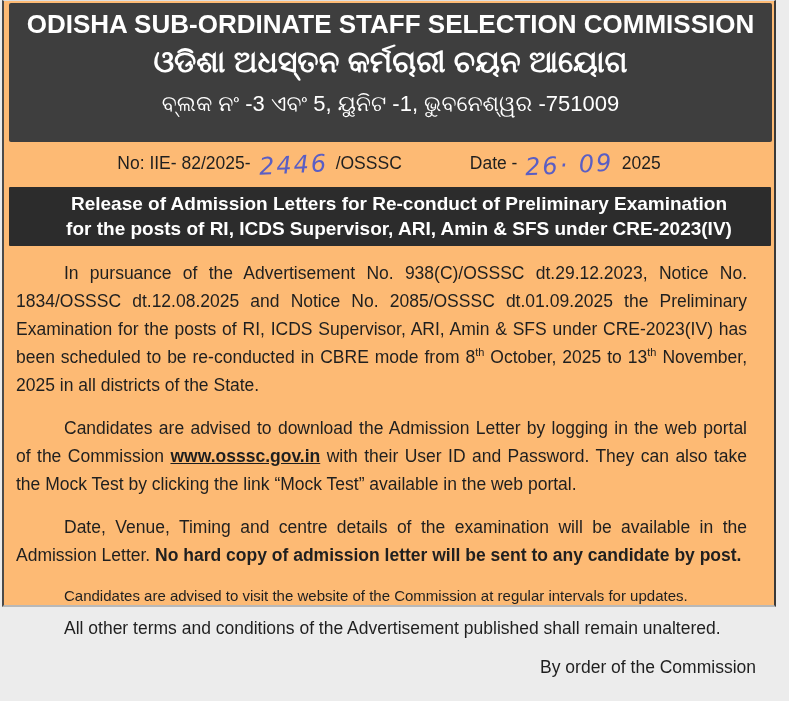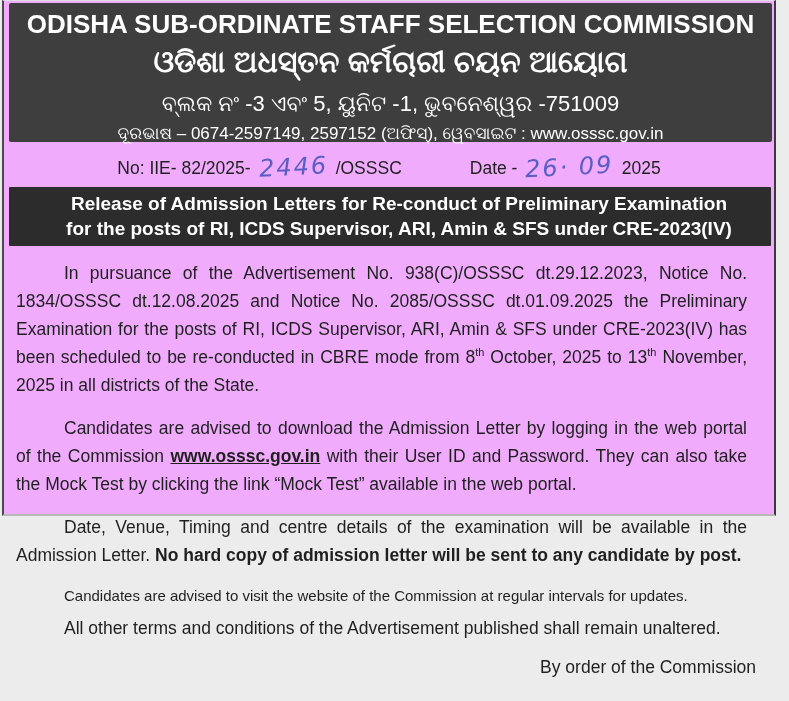--- a/index.html
+++ b/index.html
@@ -10,22 +10,22 @@
     height: 701px;
     overflow: hidden;
     font-family: "Liberation Sans", "DejaVu Sans", sans-serif;
     -webkit-font-smoothing: antialiased;
   }
   .sheet {
     position: absolute;
     left: 2px;
     top: 0;
     width: 774px;
-    height: 516px;
-    background: #f0abfc;
+    height: 607px;
+    background: #fdba74;
     border-left: 2px solid #4a4a4a;
     border-right: 2px solid #3a3a3a;
     border-bottom: 2px solid #b8b8b8;
     border-top: 1px solid #dedede;
     box-sizing: border-box;
     color: #1f1f1f;
   }
   
   .letterhead {
     margin: 2px 2px 0 5px;
@@ -66,21 +66,21 @@
     display: inline-block;
     font-size: 21px;
     font-weight: bold;
     letter-spacing: 0.5px;
     border-bottom: 2.5px solid #181818;
     padding: 0 3px 1px 3px;
   }
   
   .number-row {
     display: flex;
-    align-items: flex-end;
+    align-items: center;
     justify-content: center;
     gap: 8px;
     margin-top: 5px;
     font-size: 17.5px;
     height: 32px;
   }
   .number-row .gap {
     width: 52px;
   }
   .handwriting {
@@ -139,21 +139,20 @@
 </style>
 </head>
 <body>
 
 <div class="sheet">
 
   <div class="letterhead">
     <div class="title-en">ODISHA SUB-ORDINATE STAFF SELECTION COMMISSION</div>
     <div class="title-od">ଓଡିଶା ଅଧସ୍ତନ କର୍ମଚାରୀ ଚୟନ ଆୟୋଗ</div>
     <div class="addr-od">ବ୍ଲକ ନଂ -3 ଏବଂ 5, ୟୁନିଟ -1, ଭୁବନେଶ୍ୱର -751009</div>
-    <div class="contact-od">ଦୂରଭାଷ  – 0674-2597149, 2597152 (ଅଫିସ୍), ୱେବସାଇଟ : www.osssc.gov.in</div>
   </div>
 
 
   <div class="number-row">
     <span>No: IIE- 82/2025-</span>
     <span class="handwriting">2446</span>
     <span>/OSSSC</span>
     <span class="gap"></span>
     <span>Date -</span>
     <span class="handwriting">26· 09</span>

